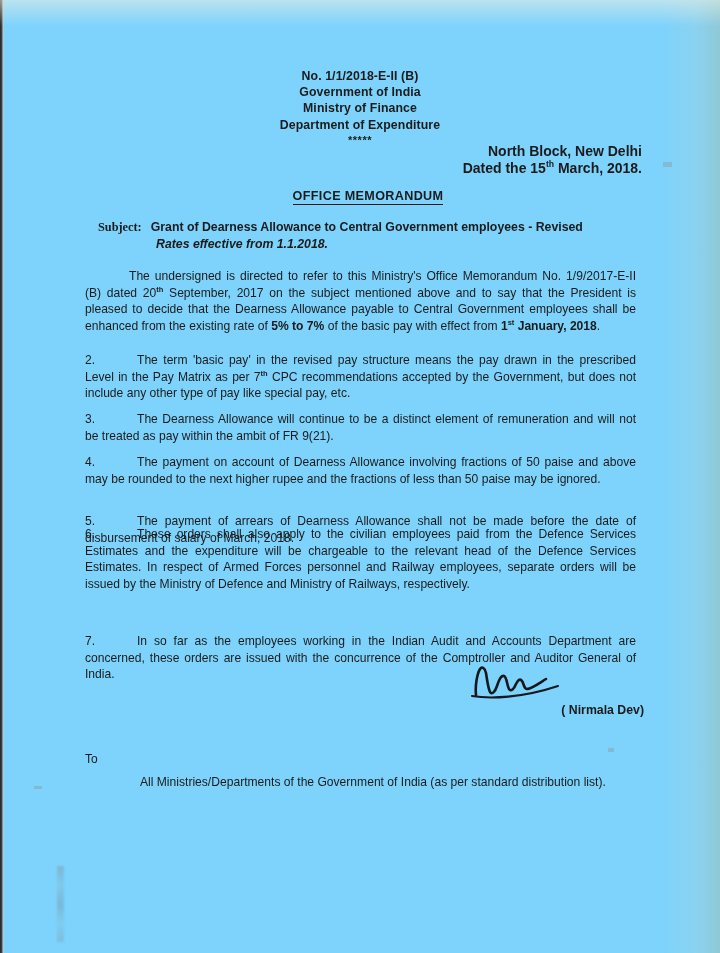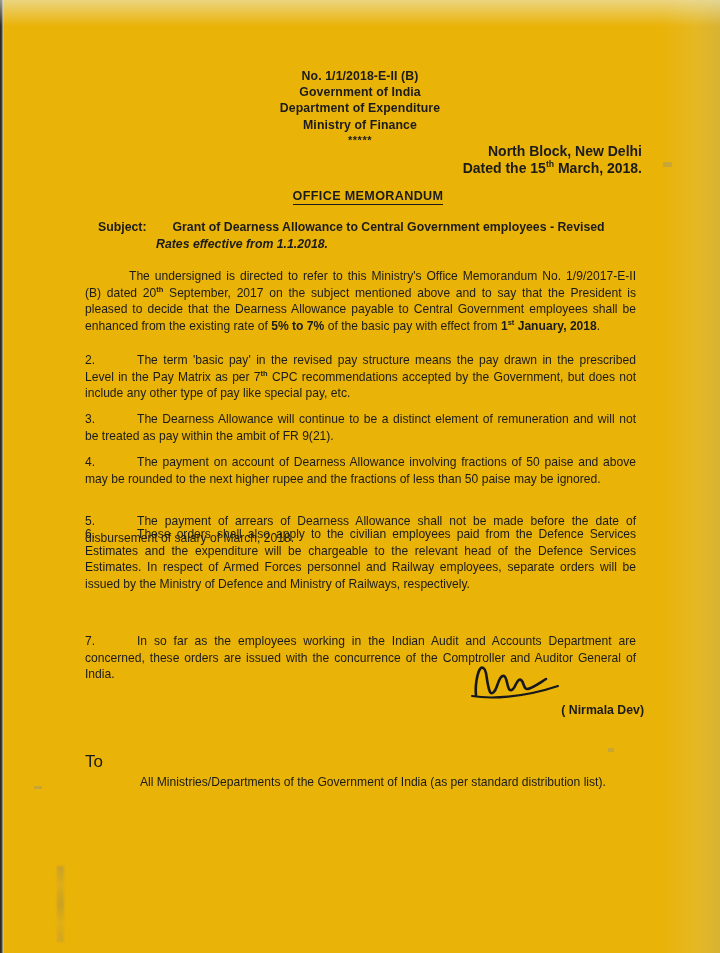--- a/index.html
+++ b/index.html
@@ -5,21 +5,21 @@
 <style>
   html, body {
     margin: 0;
     padding: 0;
     background: #ffffff;
   }
   .page {
     position: relative;
     width: 720px;
     height: 953px;
-    background: #eab308;
+    background: #7dd3fc;
     overflow: hidden;
     font-family: "Liberation Sans", sans-serif;
     color: #1b1b1b;
     -webkit-font-smoothing: antialiased;
   }
   
   .scan-left-strip {
     position: absolute;
     top: 0; left: 0;
     width: 4px; height: 100%;
@@ -103,21 +103,21 @@
   .subject {
     position: absolute;
     top: 219px;
     left: 98px;
     width: 545px;
     font-size: 12.3px;
     font-weight: bold;
     line-height: 17.4px;
     text-align: justify;
   }
-  .subject .lbl { margin-right: 26px; }
+  .subject .lbl { margin-right: 9px; font-family: Liberation Serif, serif; }
   .subject .ln2 { display: block; padding-left: 58px; text-align: left; font-style: italic; }
 
   
   .para {
     position: absolute;
     left: 85px;
     width: 551px;
     font-size: 12.1px;
     line-height: 16.6px;
     text-align: justify;
@@ -158,21 +158,21 @@
     line-height: 17px;
     padding-right: 0px;
     color: #222;
   }
 
   
   .to-label {
     position: absolute;
     top: 752px;
     left: 85px;
-    font-size: 17px;
+    font-size: 12px;
   }
   .dist-1 {
     position: absolute;
     top: 774px;
     left: 140px;
     width: 520px;
     font-size: 12.1px;
     line-height: 16.5px;
   }
   .dist-2 {
@@ -195,22 +195,22 @@
   <div class="scan-smudge"></div>
   <div class="scan-speck" style="left:663px; top:162px; width:9px; height:5px;"></div>
   <div class="scan-speck" style="left:608px; top:748px; width:6px; height:4px;"></div>
   <div class="scan-speck" style="left:34px; top:786px; width:8px; height:3px;"></div>
 
   <div class="content">
 
     <div class="hdr">
       <div>No. 1/1/2018-E-II (B)</div>
       <div>Government of India</div>
+      <div>Ministry of Finance</div>
       <div>Department of Expenditure</div>
-      <div>Ministry of Finance</div>
       <span class="stars">*****</span>
     </div>
 
     <div class="place">
       <div>North Block, New Delhi</div>
       <div><span>Dated the 15</span><sup>th</sup><span> March, 2018.</span></div>
     </div>
 
     <div class="om-title">
       <span>OFFICE MEMORANDUM</span>

